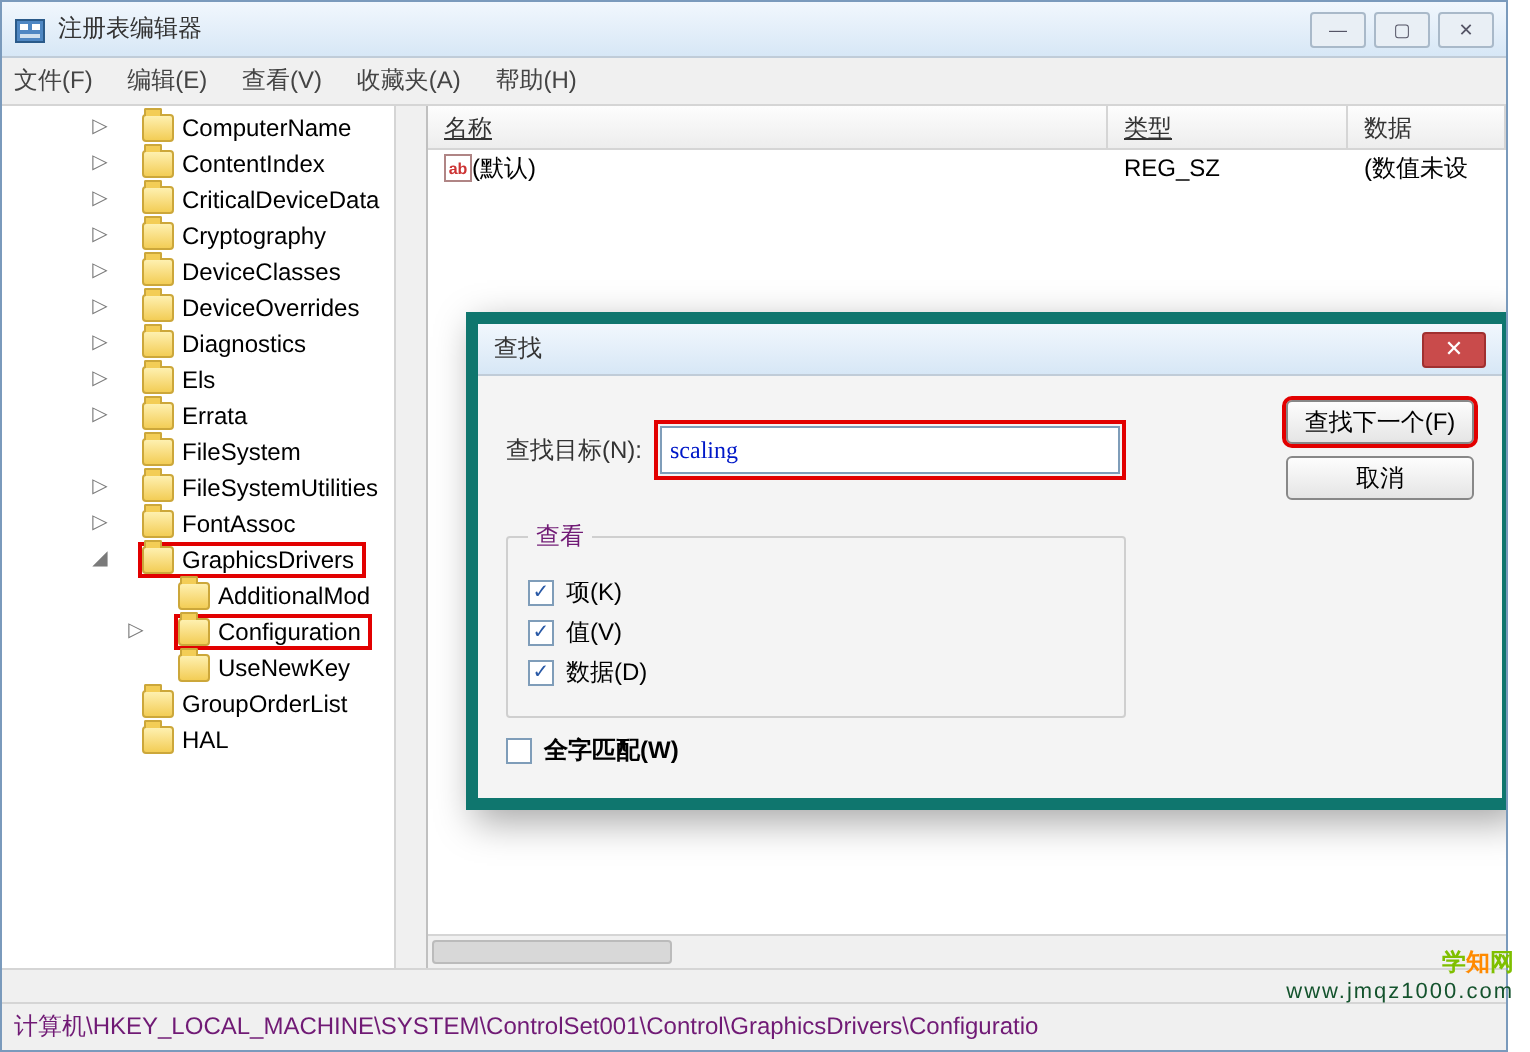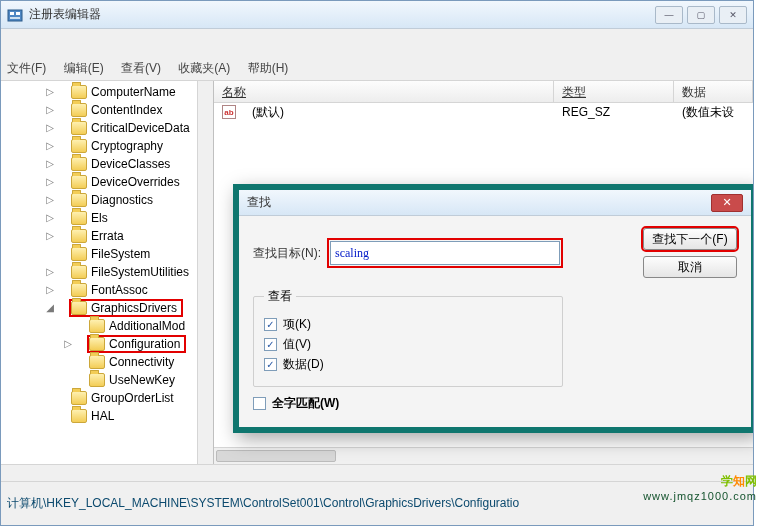--- a/index.html
+++ b/index.html
@@ -9,21 +9,21 @@
 .main-window { width: 754px; height: 526px; border: 1px solid #7a9abc; background: #f0f0f0; display: flex; flex-direction: column; }
 
 
 .titlebar { background: linear-gradient(#f1f7fd, #d7e7f6); height: 28px; border-bottom: 1px solid #c0ccd8; display: flex; align-items: center; padding: 0 6px; }
 .titlebar .icon { width: 16px; height: 16px; margin-right: 6px; }
 .titlebar .title { flex: 1; color: #333; }
 .win-controls { display: flex; gap: 4px; }
 .win-btn { width: 28px; height: 18px; border: 1px solid #a9b9c9; border-radius: 2px; background: #e9eff5; display: flex; align-items: center; justify-content: center; font-size: 9px; color: #556; cursor: pointer; }
 
 
-.menubar { background: #f0f0f0; border-bottom: 1px solid #d5d5d5; padding: 3px 6px; margin-top: 28px; }
+.menubar { background: #f0f0f0; border-bottom: 1px solid #d5d5d5; padding: 3px 6px; }
 .menubar span { color: #444; margin-right: 14px; cursor: pointer; }
 
 
 .content { flex: 1; display: flex; background: #fff; overflow: hidden; position: relative; }
 
 
 .tree-pane { width: 213px; border-right: 1px solid #c0c0c0; background: #fff; overflow: hidden; position: relative; }
 .tree-scroll { position: absolute; right: 0; top: 0; bottom: 0; width: 16px; background: #f0f0f0; border-left: 1px solid #d5d5d5; }
 .tree { padding: 2px 0; font-size: 12px; color: #000; }
 .tree-item { display: flex; align-items: center; height: 18px; padding-left: 58px; white-space: nowrap; cursor: pointer; position: relative; }
@@ -38,47 +38,47 @@
 
 .list-pane { flex: 1; display: flex; flex-direction: column; position: relative; }
 .list-header { display: flex; background: linear-gradient(#fdfdfd, #ededed); border-bottom: 1px solid #d5d5d5; height: 22px; }
 .list-header .col { padding: 3px 8px; border-right: 1px solid #d5d5d5; color: #333; }
 .col-name { width: 340px; text-decoration: underline; }
 .col-type { width: 120px; text-decoration: underline; }
 .col-data { flex: 1; }
 .list-body { flex: 1; background: #fff; position: relative; }
 .list-row { display: flex; align-items: center; height: 18px; }
 .list-row .cell { padding: 1px 8px; }
-.list-row .name-cell { width: 340px; display: flex; align-items: center; gap: 16px; }
+.list-row .name-cell { width: 340px; display: flex; align-items: center; gap: 0; }
 .list-row .type-cell { width: 120px; }
 .list-row .data-cell { flex: 1; }
 .ab-icon { width: 14px; height: 14px; border: 1px solid #b08585; background: #fff; color: #c33; font-size: 8px; display: inline-flex; align-items: center; justify-content: center; font-weight: bold; }
 
 
 .h-scroll { height: 17px; background: #f0f0f0; border-top: 1px solid #d5d5d5; position: relative; }
 .h-thumb { position: absolute; left: 2px; top: 2px; height: 12px; width: 120px; background: #d8d8d8; border: 1px solid #bbb; border-radius: 2px; }
 
 
-.statusbar { background: #f0f0f0; border-top: 1px solid #d5d5d5; padding: 13px 6px; color: #0c4a6e; white-space: nowrap; overflow: hidden; }
+.statusbar { background: #f0f0f0; border-top: 1px solid #d5d5d5; padding: 3px 6px; color: #701a75; white-space: nowrap; overflow: hidden; }
 
 
 .find-dialog { position: absolute; left: 232px; top: 103px; width: 524px; background: #f4f4f4; border: 6px solid #0f766e; box-shadow: 4px 6px 18px rgba(0,0,0,0.35); z-index: 10; }
 .find-title { background: linear-gradient(#f1f7fd, #d7e7f6); height: 26px; display: flex; align-items: center; padding: 0 8px; border-bottom: 1px solid #c0ccd8; }
 .find-title .t { flex: 1; color: #333; }
 .close-x { width: 32px; height: 18px; background: #c94b4b; border: 1px solid #a03030; border-radius: 2px; display: flex; align-items: center; justify-content: center; color: #fff; font-size: 11px; cursor: pointer; }
 .find-body { padding: 12px 14px; }
 .find-row { display: flex; align-items: center; margin-bottom: 10px; }
 .find-label { color: #333; margin-right: 6px; }
 .find-input { width: 230px; height: 20px; border: 1px solid #7f9db9; background: #fff; color: #0018c8; padding: 11px 4px; font-family: SimSun; }
 .find-input-wrap { border: 2px solid #e20000; padding: 1px; margin-right: 10px; }
 .find-buttons { margin-left: auto; display: flex; flex-direction: column; gap: 6px; }
 .btn { width: 94px; height: 22px; border: 1px solid #888; background: linear-gradient(#fdfdfd, #e5e5e5); border-radius: 3px; cursor: pointer; text-align: center; line-height: 20px; }
 .btn.highlight { outline: 2px solid #e20000; outline-offset: 0; }
 .fieldset { border: 1px solid #cfcfcf; border-radius: 2px; padding: 8px 10px 10px; margin-top: 4px; width: 310px; }
-.fieldset legend { padding: 0 4px; color: #000000; font-family: Liberation Mono, monospace; }
+.fieldset legend { padding: 0 4px; color: #701a75; font-family: Liberation Mono, monospace; }
 .chk-row { display: flex; align-items: center; margin: 3px 0; gap: 6px; }
 .chk { width: 13px; height: 13px; border: 1px solid #7f9db9; background: #fff; display: inline-flex; align-items: center; justify-content: center; color: #2a5aa6; font-size: 10px; line-height: 10px; }
 
 
 .watermark { position: absolute; right: 8px; bottom: 24px; text-align: right; pointer-events: none; z-index: 50; }
 .watermark .big { font-size: 36px; font-weight: bold; font-family: SimHei, sans-serif; }
 .watermark .b1 { color: #7fbf00; }
 .watermark .b2 { color: #ff8a00; }
 .watermark .b3 { color: #7fbf00; }
 .watermark .url { color: #14532d; font-size: 11px; font-family: Arial; letter-spacing: 1px; margin-top: -4px; }
@@ -209,26 +209,20 @@
             <span class="folder-area">
               <span class="folder"></span>
               <span>AdditionalMod</span>
             </span>
           </div>
           <div class="tree-item l1">
             <span class="expander" style="left:62px">▷</span>
             <span class="folder-area" style="outline: rgb(226, 0, 0) solid 2px; outline-offset: 0px; padding-right: 4px;">
               <span class="folder"></span>
               <span>Configuration</span>
-            </span>
-          </div>
-          <div class="tree-item l1">
-            <span class="folder-area">
-              <span class="folder"></span>
-              <span>Connectivity</span>
             </span>
           </div>
           <div class="tree-item l1">
             <span class="folder-area">
               <span class="folder"></span>
               <span>UseNewKey</span>
             </span>
           </div>
           <div class="tree-item l0">
             <span class="folder-area">

